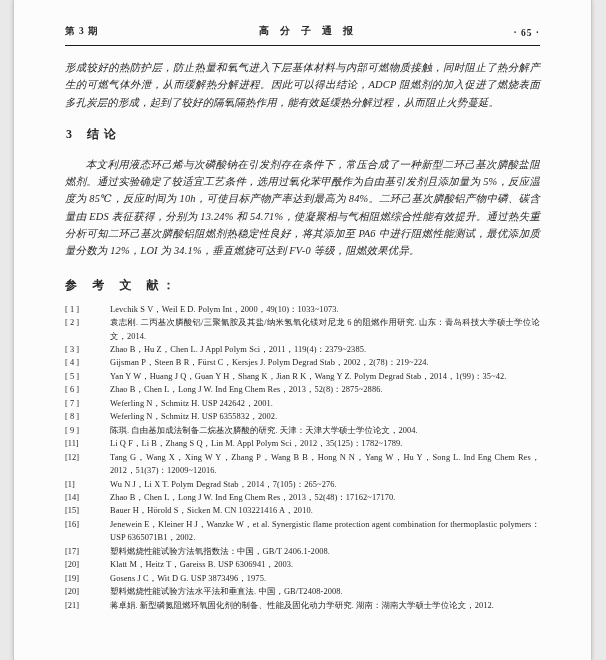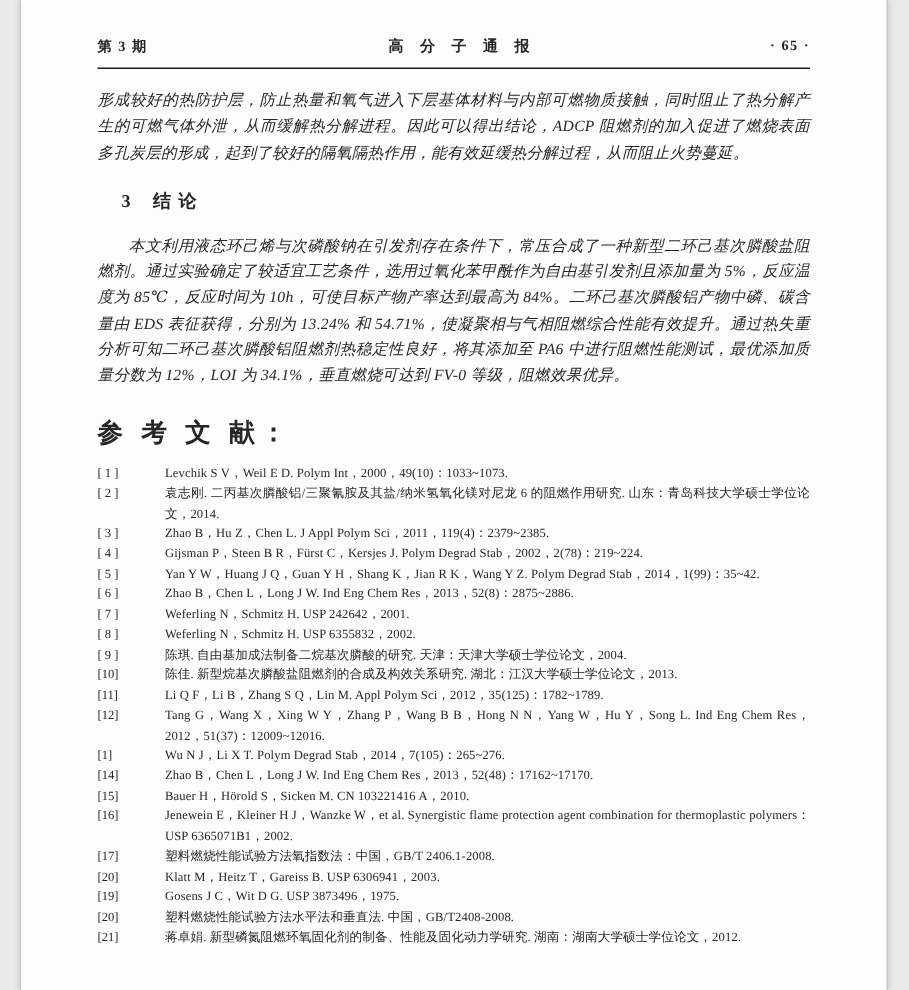--- a/index.html
+++ b/index.html
@@ -19,44 +19,44 @@
     border-right:1px solid #c9c9c9;
     box-shadow:0 0 4px rgba(0,0,0,.18);
     box-sizing:border-box;
   }
   .content{
     padding:24px 51px 0 51px;
     box-sizing:border-box;
   }
   
   .running-head{
-    display:flex;justify-content:space-between;align-items:center;
+    display:flex;justify-content:space-between;align-items:flex-end;
     font-size:9.5px;font-weight:bold;letter-spacing:1px;
   }
   .journal-title{letter-spacing:11px;text-indent:11px;font-size:10px;}
   .head-rule{
     border:none;border-top:1.6px solid #1c1c1c;
     margin:7px 0 0 0;
   }
   
   .para{
     font-size:10.4px;line-height:17.3px;
     text-align:justify;margin:13px 0 0 0;
     letter-spacing:.2px;
     font-style:italic;
   }
   .para.indent{text-indent:2em;}
   .section-heading{
     font-size:12px;font-weight:bold;
-    margin:15px 0 0 16px;letter-spacing:1px;
+    margin:15px 0 0 1px;letter-spacing:1px;
   }
   .section-heading .sec-no{margin-right:14px;}
   .refs-heading{
-    font-size:17px;font-weight:bold;
-    margin:17px 0 0 0;letter-spacing:4px;
+    font-size:12px;font-weight:bold;
+    margin:17px 0 0 0;letter-spacing:4px;font-family:Liberation Mono, monospace;
   }
   
   .refs-list{margin-top:9px;}
   .ref-item{
     display:flex;
     font-size:8.4px;line-height:13.45px;
     text-align:justify;
   }
   .ref-label{
     flex:0 0 22px;margin-right:7px;white-space:nowrap;
@@ -117,24 +117,20 @@
         </div>
         <div class="ref-item">
           <span class="ref-label">[ 8 ]</span>
           <span class="ref-text">Weferling N，Schmitz H. USP 6355832，2002.</span>
         </div>
         <div class="ref-item">
           <span class="ref-label">[ 9 ]</span>
           <span class="ref-text">陈琪. 自由基加成法制备二烷基次膦酸的研究. 天津：天津大学硕士学位论文，2004.</span>
         </div>
         <div class="ref-item">
-          <span class="ref-label">[10]</span>
-          <span class="ref-text">陈佳. 新型烷基次膦酸盐阻燃剂的合成及构效关系研究. 湖北：江汉大学硕士学位论文，2013.</span>
-        </div>
-        <div class="ref-item">
           <span class="ref-label">[11]</span>
           <span class="ref-text">Li Q F，Li B，Zhang S Q，Lin M. Appl Polym Sci，2012，35(125)：1782~1789.</span>
         </div>
         <div class="ref-item">
           <span class="ref-label">[12]</span>
           <span class="ref-text">Tang G，Wang X，Xing W Y，Zhang P，Wang B B，Hong N N，Yang W，Hu Y，Song L. Ind Eng Chem Res，2012，51(37)：12009~12016.</span>
         </div>
         <div class="ref-item">
           <span class="ref-label">[1]</span>
           <span class="ref-text">Wu N J，Li X T. Polym Degrad Stab，2014，7(105)：265~276.</span>

